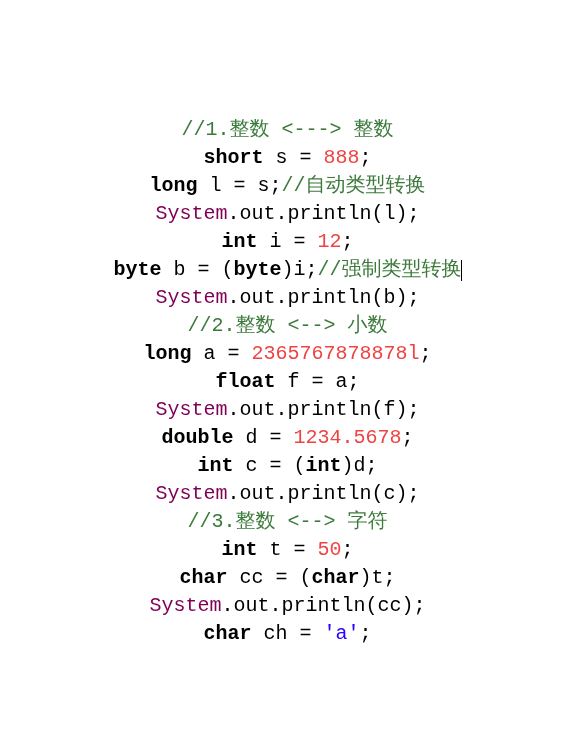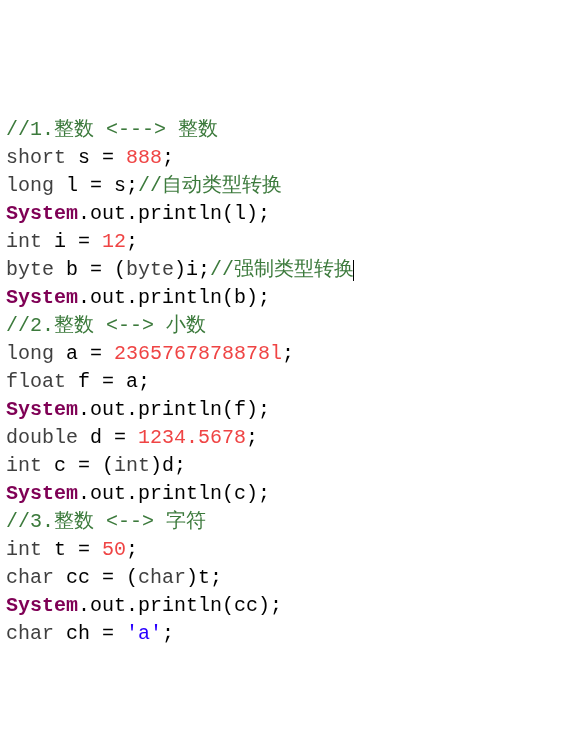--- a/index.html
+++ b/index.html
@@ -8,34 +8,34 @@
     background: #ffffff;
     font-family: "Courier New", Courier, monospace;
     font-size: 20px;
     line-height: 1.4;
     white-space: pre;
     color: #000000;
     width: 575px;
     box-sizing: border-box;
   }
   .tok-comment { color: #3c7a3c; }
-  .tok-keyword { color: #404040; font-weight: normal; }
+  .tok-keyword { color: #000000; font-weight: bold; }
   .tok-number  { color: #ef4444; }
-  .tok-class   { color: #7f0055; font-weight: bold; }
+  .tok-class   { color: #7f0055; font-weight: normal; }
   .tok-char    { color: #2a00ff; }
   .tok-plain   { color: #000000; }
   .cursor {
     display: inline-block;
     width: 1px;
     height: 1.05em;
     background: #000;
     vertical-align: text-bottom;
     margin-left: -1px;
   }
-  .line { display: block; }
+  .line { display: block; text-align: center; }
 </style>
 </head>
 <body>
 
 
 
 <div id="code-container"><span class="line"><span class="tok-comment">//1.整数 &lt;---&gt; 整数</span></span><span class="line"><span class="tok-keyword">short</span><span class="tok-plain"> s = </span><span class="tok-number">888</span><span class="tok-plain">;</span></span><span class="line"><span class="tok-keyword">long</span><span class="tok-plain"> l = s;</span><span class="tok-comment">//自动类型转换</span></span><span class="line"><span class="tok-class">System</span><span class="tok-plain">.out.println(l);</span></span><span class="line"><span class="tok-plain"></span></span><span class="line"><span class="tok-keyword">int</span><span class="tok-plain"> i = </span><span class="tok-number">12</span><span class="tok-plain">;</span></span><span class="line"><span class="tok-keyword">byte</span><span class="tok-plain"> b = (</span><span class="tok-keyword">byte</span><span class="tok-plain">)i;</span><span class="tok-comment">//强制类型转换</span><span class="cursor"></span></span><span class="line"><span class="tok-class">System</span><span class="tok-plain">.out.println(b);</span></span><span class="line"><span class="tok-plain"></span></span><span class="line"><span class="tok-comment">//2.整数 &lt;--&gt; 小数</span></span><span class="line"><span class="tok-keyword">long</span><span class="tok-plain"> a = </span><span class="tok-number">2365767878878l</span><span class="tok-plain">;</span></span><span class="line"><span class="tok-keyword">float</span><span class="tok-plain"> f = a;</span></span><span class="line"><span class="tok-class">System</span><span class="tok-plain">.out.println(f);</span></span><span class="line"><span class="tok-plain"></span></span><span class="line"><span class="tok-keyword">double</span><span class="tok-plain"> d = </span><span class="tok-number">1234.5678</span><span class="tok-plain">;</span></span><span class="line"><span class="tok-keyword">int</span><span class="tok-plain"> c = (</span><span class="tok-keyword">int</span><span class="tok-plain">)d;</span></span><span class="line"><span class="tok-class">System</span><span class="tok-plain">.out.println(c);</span></span><span class="line"><span class="tok-plain"></span></span><span class="line"><span class="tok-comment">//3.整数 &lt;--&gt; 字符</span></span><span class="line"><span class="tok-keyword">int</span><span class="tok-plain"> t = </span><span class="tok-number">50</span><span class="tok-plain">;</span></span><span class="line"><span class="tok-keyword">char</span><span class="tok-plain"> cc = (</span><span class="tok-keyword">char</span><span class="tok-plain">)t;</span></span><span class="line"><span class="tok-class">System</span><span class="tok-plain">.out.println(cc);</span></span><span class="line"><span class="tok-plain"></span></span><span class="line"><span class="tok-keyword">char</span><span class="tok-plain"> ch = </span><span class="tok-char">'a'</span><span class="tok-plain">;</span></span></div>
 
 
 

